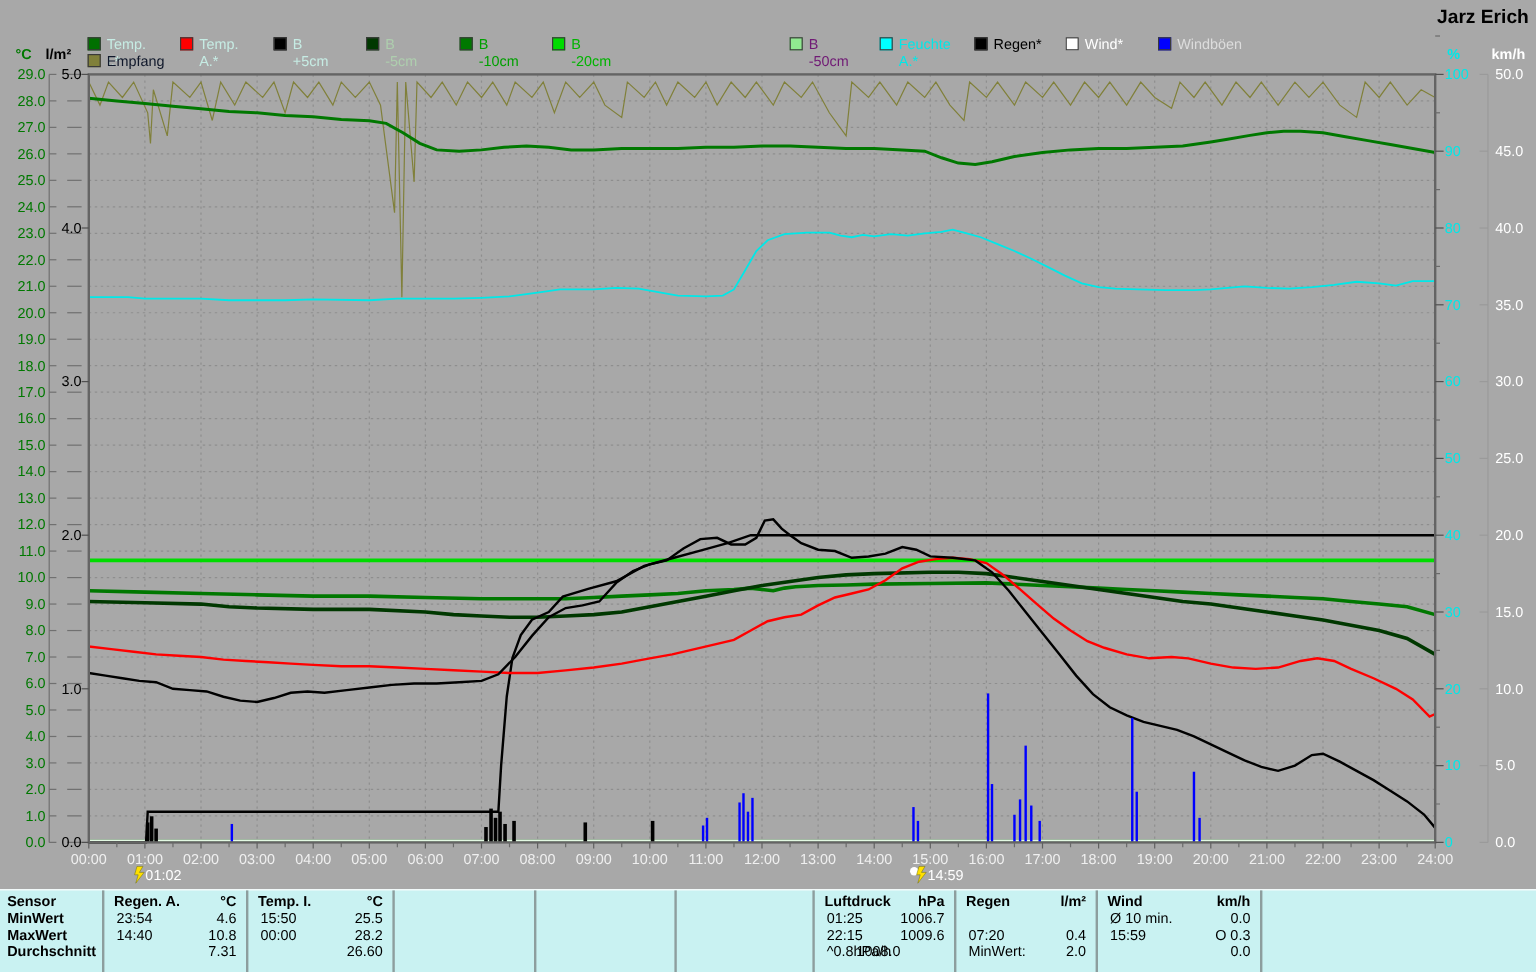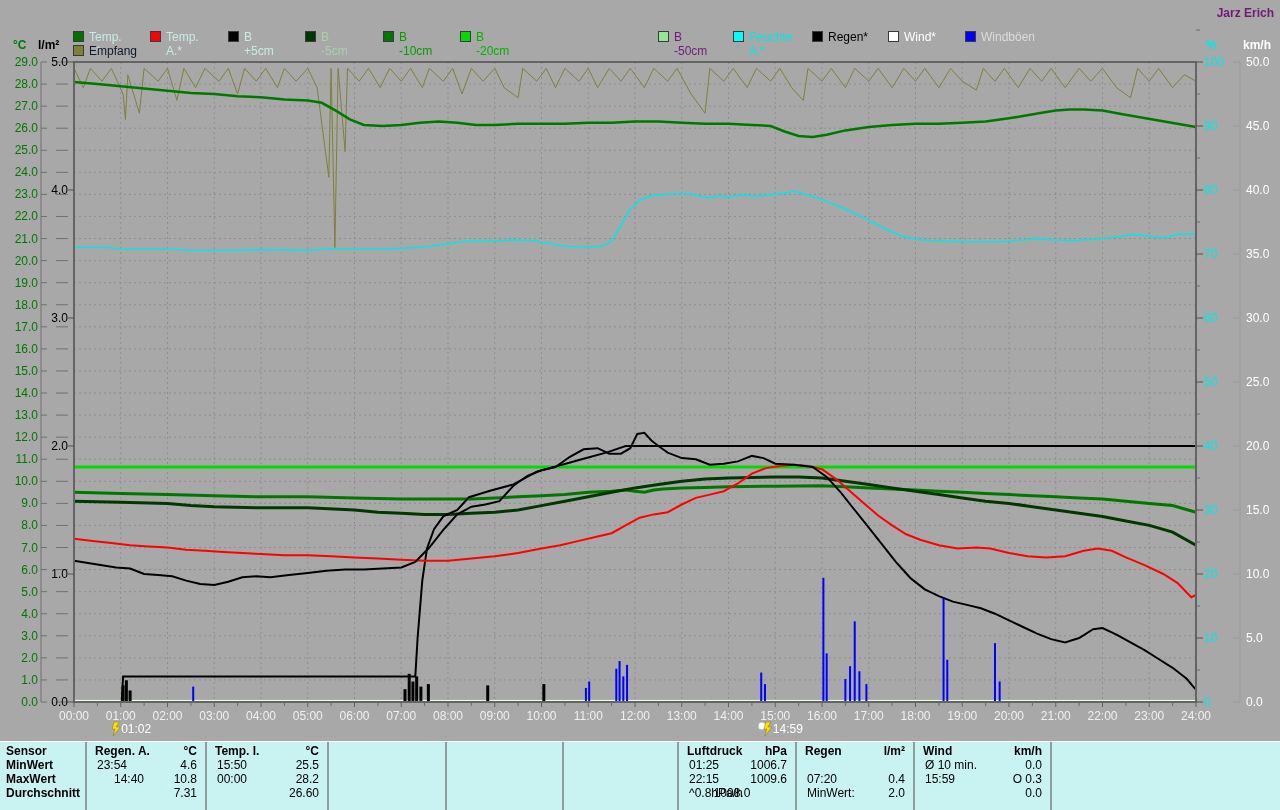--- a/index.html
+++ b/index.html
@@ -1,20 +1,20 @@
 <!DOCTYPE html>
 <html><head>
 <meta charset="utf-8">
 <style>
   html,body{margin:0;padding:0;background:#a8a8a8;}
   #root{position:relative;width:1280px;height:810px;background:#a8a8a8;overflow:hidden;
         font-family:"Liberation Sans",sans-serif;-webkit-font-smoothing:none;}
   .abs{position:absolute;white-space:nowrap;}
   #title{top:7px;left:0;width:1280px;text-align:center;color:#ffffff;font-size:16px;letter-spacing:.5px;}
-  #watermark{top:6px;right:6px;color:#701a75;font-size:12px;font-weight:bold;}
+  #watermark{top:6px;right:6px;color:#000000;font-size:16px;font-weight:bold;}
   .unit{font-size:12px;font-weight:bold;}
   #unit-temp{left:13px;top:38px;color:#007800;}
   #unit-rain{left:38px;top:38px;color:#000000;}
   #unit-hum{left:1206px;top:38px;color:#00e8e8;}
   #unit-wind{left:1243px;top:38px;color:#ffffff;}
   .lg-item{position:absolute;height:12px;}
   .lg-sq{position:absolute;width:11px;height:11px;border:1px solid #3a3a3a;box-sizing:border-box;}
   .lg-lb{position:absolute;left:16px;top:-1px;font-size:12px;}
   #chart{position:absolute;left:0;top:0;}
   #bottombar{position:absolute;left:0;top:741px;width:1280px;height:69px;background:#c9f2f2;border-top:1px solid #ffffff;}
@@ -432,21 +432,21 @@
       <div class="tdiv" style="left: 913px;"></div>
       <div class="tdiv" style="left: 1050px;"></div>
       <div class="tcell b" style="top: 3px; left: 6px;">Sensor</div>
       <div class="tcell b" style="top: 17px; left: 6px;">MinWert</div>
       <div class="tcell b" style="top: 31px; left: 6px;">MaxWert</div>
       <div class="tcell b" style="top: 45px; left: 6px;">Durchschnitt</div>
       <div class="tcell b" style="top: 3px; left: 95px;">Regen. A.</div>
       <div class="tcell b" style="top: 3px; left: 85px; width: 112px; text-align: right;">°C</div>
       <div class="tcell" style="top: 17px; left: 97px;">23:54</div>
       <div class="tcell" style="top: 17px; left: 85px; width: 112px; text-align: right;">4.6</div>
-      <div class="tcell" style="top: 31px; left: 97px; margin-left: 17px;">14:40</div>
+      <div class="tcell" style="top: 31px; left: 97px;">14:40</div>
       <div class="tcell" style="top: 31px; left: 85px; width: 112px; text-align: right;">10.8</div>
       <div class="tcell" style="top: 45px; left: 85px; width: 112px; text-align: right;">7.31</div>
       <div class="tcell b" style="top: 3px; left: 215px;">Temp. I.</div>
       <div class="tcell b" style="top: 3px; left: 205px; width: 114px; text-align: right;">°C</div>
       <div class="tcell" style="top: 17px; left: 217px;">15:50</div>
       <div class="tcell" style="top: 17px; left: 205px; width: 114px; text-align: right;">25.5</div>
       <div class="tcell" style="top: 31px; left: 217px;">00:00</div>
       <div class="tcell" style="top: 31px; left: 205px; width: 114px; text-align: right;">28.2</div>
       <div class="tcell" style="top: 45px; left: 205px; width: 114px; text-align: right;">26.60</div>
       <div class="tcell b" style="top: 3px; left: 687px;">Luftdruck</div>

